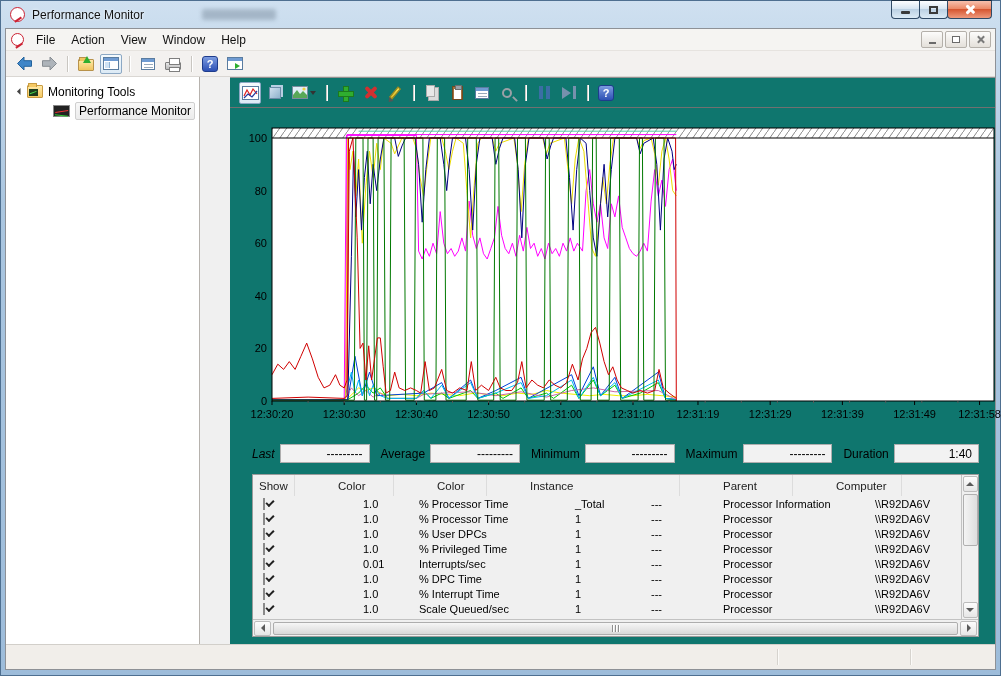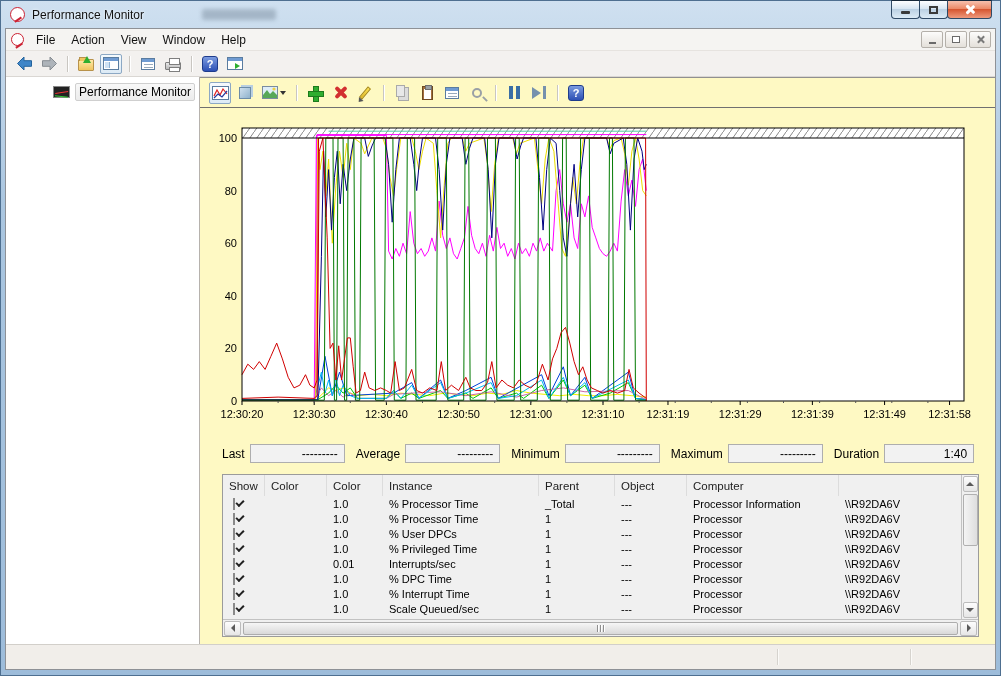--- a/index.html
+++ b/index.html
@@ -63,21 +63,21 @@
         transform:rotate(45deg);margin-right:-1px;flex:0 0 auto;}
   .tsel{border:1px solid #cfcfcf;background:linear-gradient(#f8f8f8,#ececec);border-radius:2px;padding:1px 3px;}
   .folder-ico{width:16px;height:13px;background:linear-gradient(#ffe9a8,#f5c964);border:1px solid #c89b42;border-radius:1px;position:relative;flex:0 0 auto;}
   .folder-ico::before{content:"";position:absolute;left:0;top:-3px;width:7px;height:3px;background:#f5c964;border:1px solid #c89b42;border-bottom:none;border-radius:1px 1px 0 0;}
   .folder-ico .mini-chart{position:absolute;left:1px;bottom:1px;width:9px;height:7px;background:#1c3b1c;}
   .folder-ico .mini-chart::before{content:"";position:absolute;left:1px;top:3px;width:7px;height:2px;border-top:1px solid #4ade4a;transform:rotate(-20deg);}
   .chart-ico{width:17px;height:12px;background:#222;border:1px solid #888;position:relative;flex:0 0 auto;}
   .chart-ico::before{content:"";position:absolute;left:1px;top:2px;width:13px;height:3px;border-bottom:1.5px solid #e33;transform:rotate(-8deg);}
   .chart-ico::after{content:"";position:absolute;left:1px;top:6px;width:13px;height:3px;border-bottom:1.5px solid #3c3;transform:rotate(6deg);}
 
-  .rightpane{flex:1;display:flex;flex-direction:column;background:#fef9c3;border-top:1px solid #909090;min-width:0;}
+  .rightpane{flex:1;display:flex;flex-direction:column;background:#0f766e;border-top:1px solid #909090;min-width:0;margin-left:30px;}
   .charttoolbar{height:30px;display:flex;align-items:center;padding:0 9px;gap:3px;border-bottom:1px solid #707070;flex:0 0 auto;}
   .cico{width:22px;height:22px;display:flex;align-items:center;justify-content:center;border:1px solid transparent;border-radius:2px;position:relative;}
   .cico.pressed{border:1px solid #8ca8c4;background:linear-gradient(#f5fafd,#dceaf5);}
   .plus{position:relative;width:14px;height:14px;}
   .plus::before{content:"";position:absolute;left:5px;top:0;width:4px;height:14px;background:#2fae2f;border:1px solid #1d7a1d;}
   .plus::after{content:"";position:absolute;left:0;top:5px;width:14px;height:4px;background:#2fae2f;border:1px solid #1d7a1d;}
   .redx{position:relative;width:13px;height:13px;}
   .redx::before,.redx::after{content:"";position:absolute;left:5px;top:-1px;width:4px;height:15px;background:#d23030;border-radius:2px;}
   .redx::before{transform:rotate(45deg);}
   .redx::after{transform:rotate(-45deg);}
@@ -119,29 +119,29 @@
      border-bottom:7px solid #2fae2f;border-left:4px solid transparent;border-right:4px solid transparent;}
 
   
   .content{flex:1;position:relative;min-height:0;}
   #chart{position:absolute;left:12px;top:14px;}
 
   .statsbar{position:absolute;left:22px;right:16px;top:336px;display:flex;align-items:center;font-size:12px;color:#000;}
   .sfield{height:19px;border:1px solid #aeaeae;background:#f2f2f2;text-align:right;
           padding:2px 6px 0 2px;font-size:12px;margin-left:5px;}
   .slabel{margin-left:11px;}
-  .slabel:first-child{margin-left:0;}
+  .slabel:first-child{margin-left:0;font-style:italic;}
   .w92{width:95px;} .w88{width:90px;}
 
   .legend{position:absolute;left:22px;right:16px;top:366px;height:163px;border:1px solid #9b9b9b;
           background:#f0f0f0;display:flex;flex-direction:column;font-size:11px;}
   .legend-main{flex:1;display:flex;min-height:0;}
   .lgrid{flex:1;min-width:0;}
   .lrow,.lhead{display:grid;grid-template-columns:42px 62px 56px 156px 76px 72px 152px 1fr;align-items:center;height:15px;}
-  .lhead{height:21px;font-size:11.5px;color:#222;}
+  .lhead{height:21px;font-size:11.5px;color:#222;gap:37px;}
   .lhead > div{padding-left:6px;height:100%;display:flex;align-items:center;border-right:1px solid #dcdcdc;}
   .lrow > div{padding-left:6px;white-space:nowrap;overflow:hidden;}
   .cb{width:12px;height:12px;border:1px solid #8a8a8a;background:#fff;position:relative;margin-left:4px;}
   .cb::after{content:"";position:absolute;left:2px;top:2px;width:6px;height:3px;
      border-left:2px solid #222;border-bottom:2px solid #222;transform:rotate(-45deg);}
   .swatch{width:44px;height:2px;margin-left:8px;}
   .vscroll{width:17px;border-left:1px solid #c2c2c2;background:#f0f0f0;display:flex;flex-direction:column;align-items:center;flex:0 0 auto;}
   .sbtn{width:15px;height:16px;display:flex;align-items:center;justify-content:center;background:linear-gradient(#fdfdfd,#e6e6e6);border:1px solid #bcbcbc;border-radius:2px;margin:1px 0;}
   .arr-up{width:0;height:0;border-bottom:4px solid #5a5a5a;border-left:4px solid transparent;border-right:4px solid transparent;}
   .arr-dn{width:0;height:0;border-top:4px solid #5a5a5a;border-left:4px solid transparent;border-right:4px solid transparent;}
@@ -232,20 +232,27 @@
           <span class="helpbox"></span>
         </div>
       <div class="tico">
           <span class="navwin actionpane"></span>
         </div>
     </div>
 
     <div class="main">
 
       <div class="tree">
+        <div class="trow" style="padding-left:12px;">
+          <span class="texp"></span>
+          <span class="folder-ico">
+              <span class="mini-chart"></span>
+            </span>
+          <span>Monitoring Tools</span>
+        </div>
         <div class="trow" style="padding-left:47px;">
           <span class="chart-ico"></span>
           <span class="tsel">Performance Monitor</span>
         </div>
       </div>
 
       <div class="rightpane">
 
         <div class="charttoolbar">
           <div class="cico pressed">
@@ -396,21 +403,20 @@
 
           <div class="legend">
             <div class="legend-main">
               <div class="lgrid">
                 <div class="lhead">
                   <div>Show</div>
                   <div>Color</div>
                   <div>Color</div>
                   <div>Instance</div>
                   <div>Parent</div>
-                  <div>Object</div>
                   <div>Computer</div>
                 </div>
 
                 <div class="lrow">
                   <div><span class="cb"></span></div>
                   <div><span class="swatch" style="background: rgb(212, 0, 0);"></span></div>
                   <div>1.0</div>
                   <div>% Processor Time</div>
                   <div>_Total</div>
                   <div>---</div>

